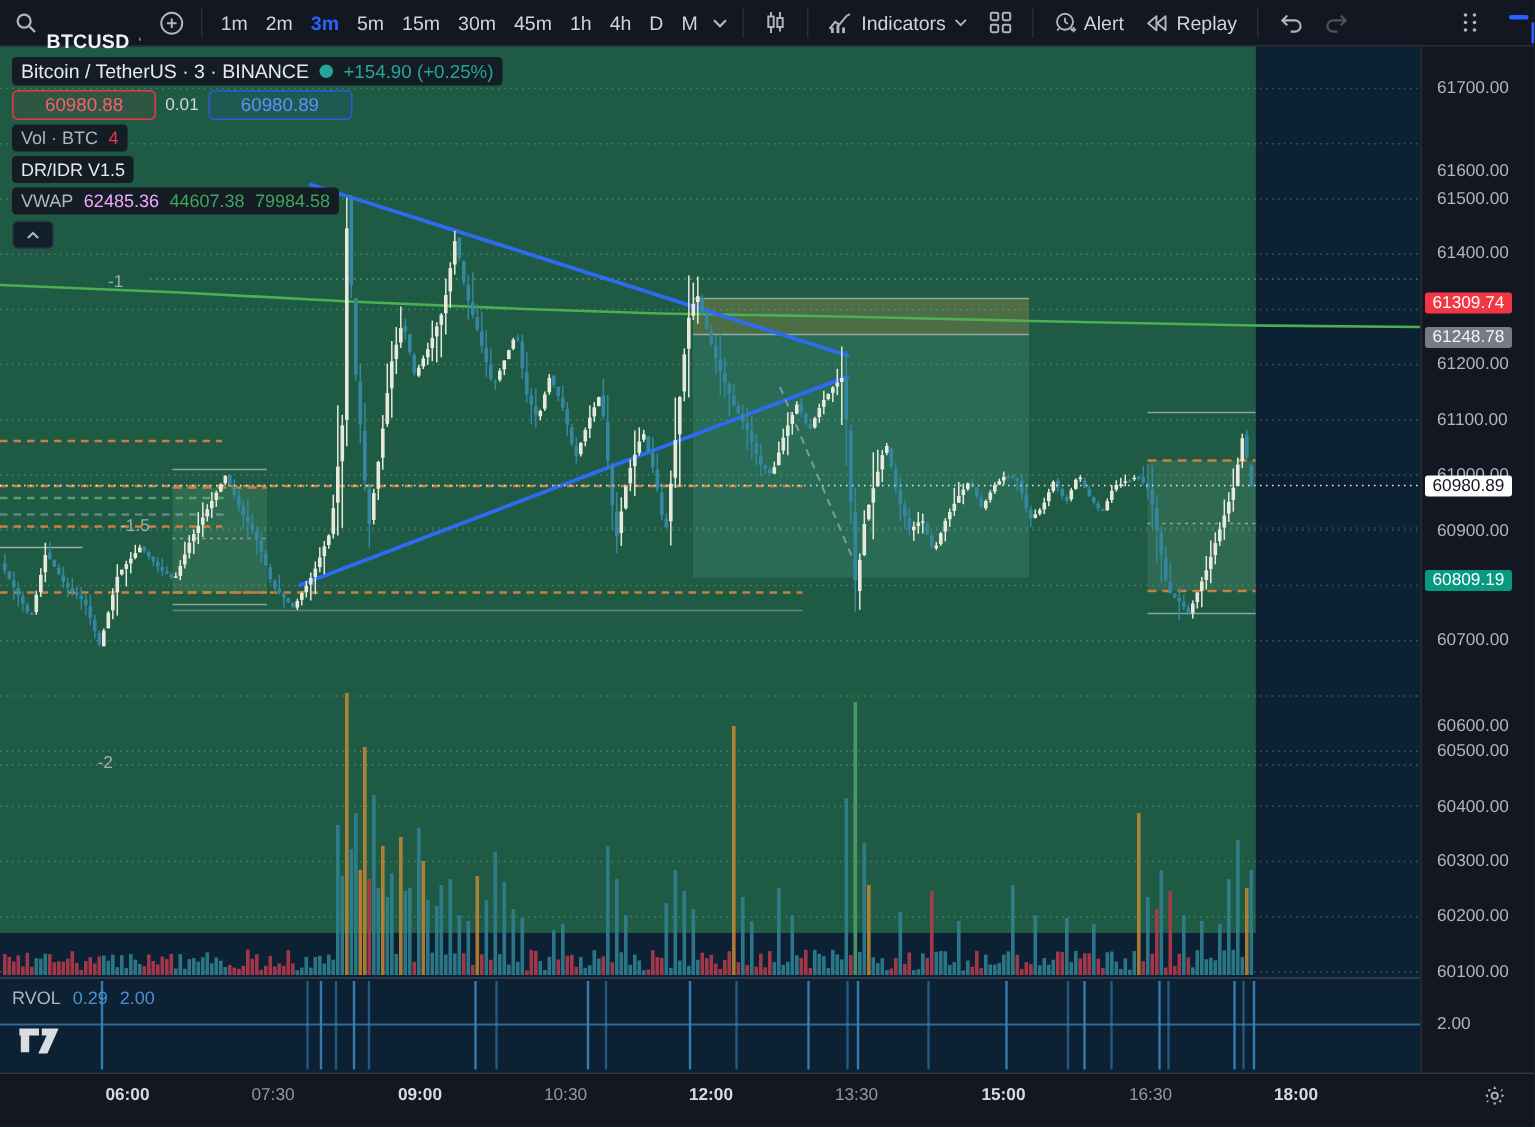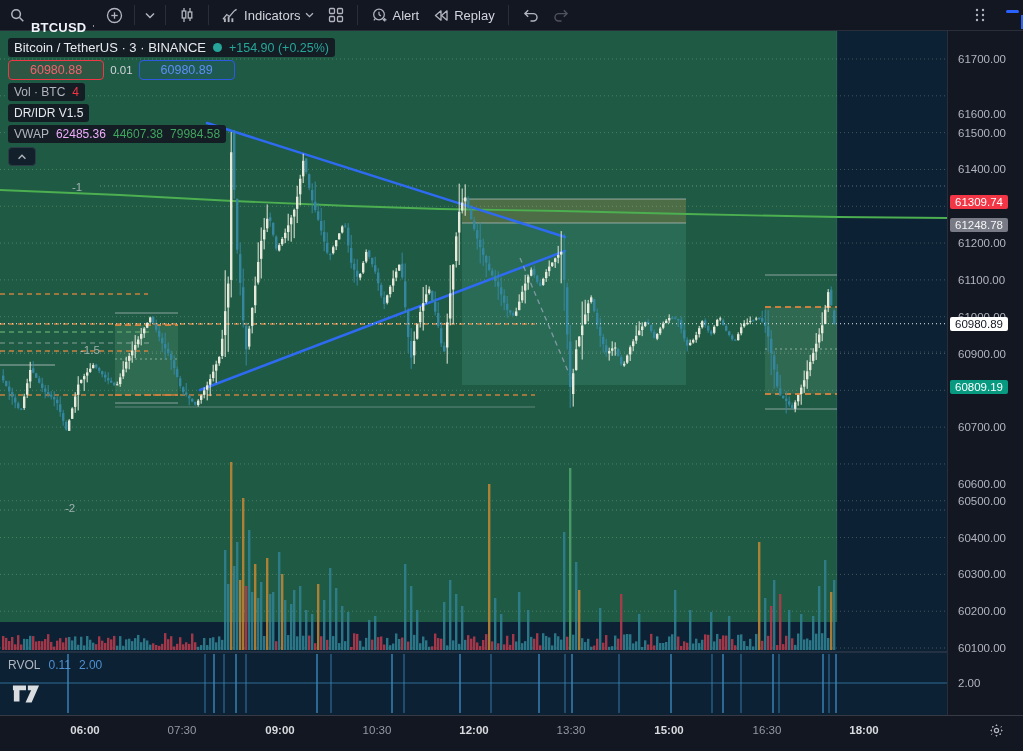--- a/index.html
+++ b/index.html
@@ -77,20 +77,33 @@
           <span class="sym-mark">'</span>
       </span>
       <span class="icon tbtn" style="padding:0 5px;">
         <svg width="17" height="17" viewBox="0 0 18 18" fill="none" stroke="currentColor" stroke-width="1.4">
           <circle cx="9" cy="9" r="7.4"></circle>
             <line x1="9" y1="5.6" x2="9" y2="12.4"></line>
             <line x1="5.6" y1="9" x2="12.4" y2="9"></line>
         </svg>
       </span>
       <div class="sep"></div>
+      <div id="tf-list" style="display:flex;align-items:center;">
+          <span class="tf">1m</span>
+          <span class="tf">2m</span>
+          <span class="tf active">3m</span>
+          <span class="tf">5m</span>
+          <span class="tf">15m</span>
+          <span class="tf">30m</span>
+          <span class="tf">45m</span>
+          <span class="tf">1h</span>
+          <span class="tf">4h</span>
+          <span class="tf">D</span>
+          <span class="tf">M</span>
+        </div>
       <span class="icon tbtn" style="padding:0 4px;">
         <svg width="10" height="7" viewBox="0 0 10 7" fill="none" stroke="currentColor" stroke-width="1.5">
             <polyline points="1,1.5 5,5.5 9,1.5"></polyline>
           </svg>
       </span>
       <div class="sep"></div>
       <span class="icon tbtn">
         <svg width="16" height="16" viewBox="0 0 16 16" fill="none" stroke="currentColor" stroke-width="1.3">
           <line x1="5" y1="1" x2="5" y2="4"></line>
             <rect x="3.2" y="4" width="3.6" height="7"></rect>
@@ -1141,21 +1154,21 @@
       <span class="icon">
         <svg width="10" height="6" viewBox="0 0 10 7" fill="none" stroke="currentColor" stroke-width="1.6">
             <polyline points="1,5.5 5,1.5 9,5.5"></polyline>
           </svg>
       </span>
     </div>
   </div>
 
   <div class="rvol-legend">
     <span class="gray">RVOL</span>
-    <span class="rv-blue">0.11</span>
+    <span class="rv-blue">0.29</span>
     <span class="rv-blue">2.00</span>
   </div>
 
   <div class="tvlogo">
     <svg width="28" height="20" viewBox="0 0 30 20" fill="currentColor">
       <path d="M1,1 h14 v5 h-7 v12 h-6 v-12 h-1 z"></path>
       <path d="M17,1 h12 l-8,18 h-6.5 l6,-13 h-3.5 z"></path>
     </svg>
   </div>
 

